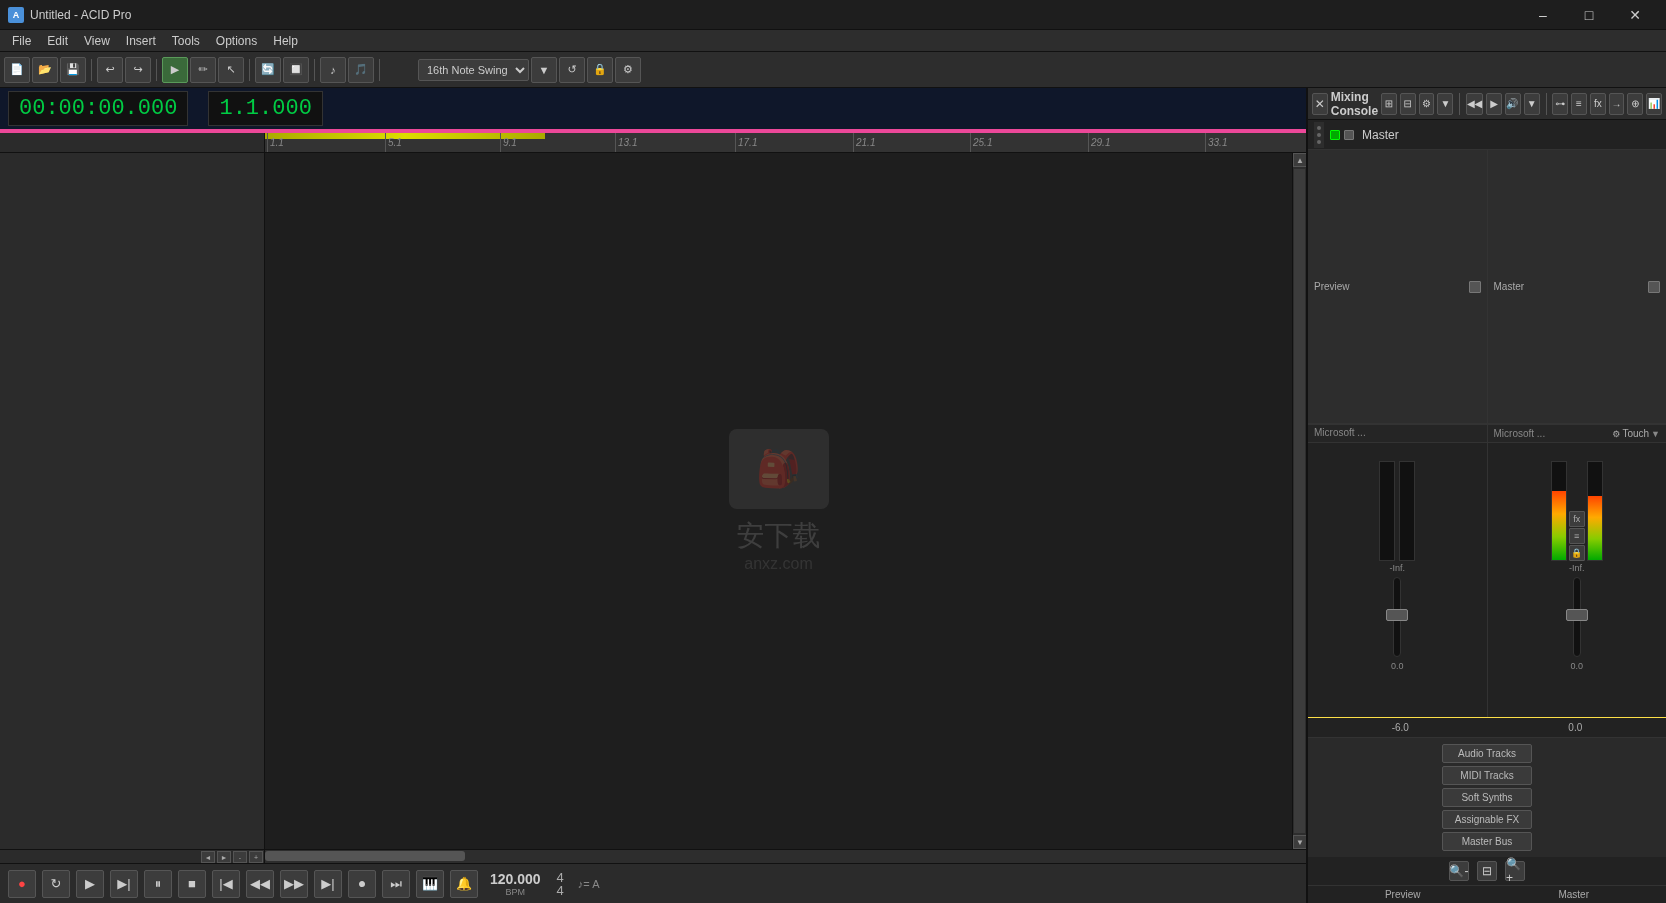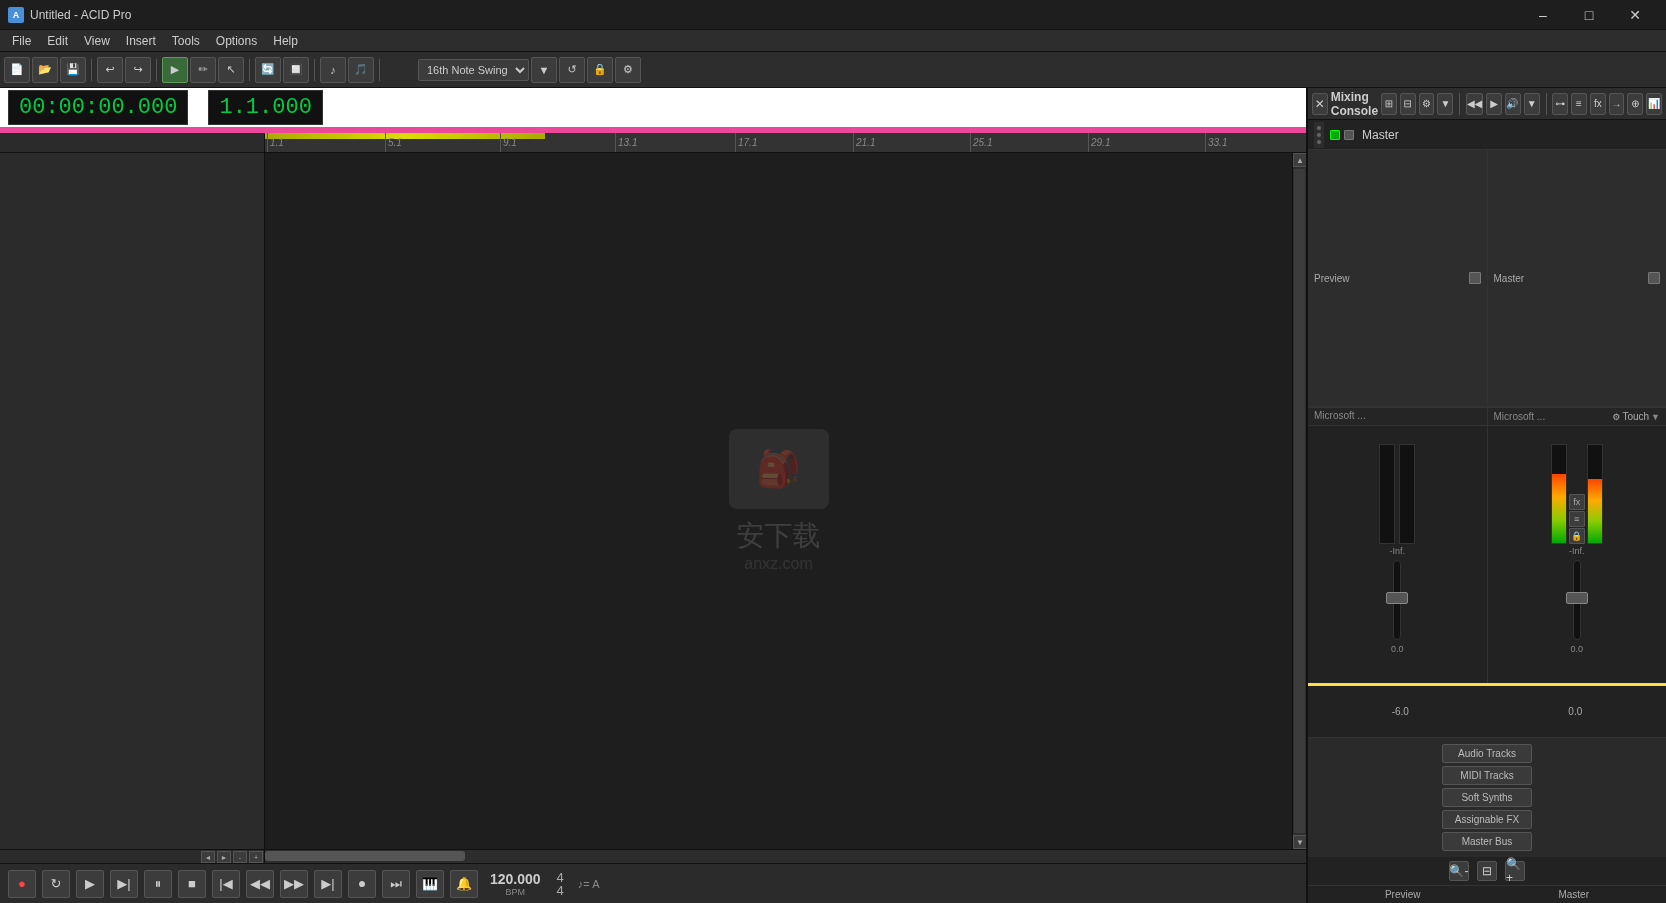--- a/index.html
+++ b/index.html
@@ -23,21 +23,21 @@
     .tb-sep { width: 1px; height: 22px; background: #555; margin: 0 3px; }
     .swing-selector { background: #3c3c3c; border: 1px solid #555; color: #ccc; font-size: 11px; padding: 2px 4px; height: 22px; border-radius: 2px; cursor: pointer; margin-left: 33px; }
 
     
     #main-layout { display: flex; height: calc(903px - 30px - 22px - 36px); }
 
     
     #track-area { flex: 1; display: flex; flex-direction: column; min-width: 0; }
 
     
-    #time-display { height: 45px; background: #ffffff; display: flex; align-items: center; padding: 0 8px; border-bottom: 6px solid #ec4899; }
+    #time-display { height: 45px; background: #0f172a; display: flex; align-items: center; padding: 0 8px; border-bottom: 4px solid #ec4899; }
     #time-code { font-size: 22px; font-family: 'Courier New', monospace; color: #00cc44; background: #111; padding: 4px 10px; border: 1px solid #333; margin-right: 20px; }
     #measure-display { font-size: 22px; font-family: 'Courier New', monospace; color: #00cc44; background: #111; padding: 4px 10px; border: 1px solid #333; }
 
     
     #timeline-ruler { height: 20px; background: #333; border-bottom: 1px solid #111; display: flex; position: relative; }
     #track-label-spacer { width: 265px; background: #2b2b2b; border-right: 1px solid #111; flex-shrink: 0; }
     #ruler-content { flex: 1; background: #333; position: relative; overflow: hidden; }
     .ruler-tick { position: absolute; top: 0; height: 100%; display: flex; align-items: center; font-size: 10px; color: #888; padding-left: 2px; border-left: 1px solid #555; font-style: italic; }
 
     
@@ -86,21 +86,21 @@
 
     
     .v-scrollbar { width: 14px; background: #2d2d2d; border-left: 1px solid #111; display: flex; flex-direction: column; }
     .v-scrollbar-btn { width: 14px; height: 14px; background: #3c3c3c; border: 1px solid #555; display: flex; align-items: center; justify-content: center; font-size: 8px; color: #aaa; cursor: pointer; }
 
     
     #yellow-bar { position: absolute; top: 0; left: 0; width: 280px; height: 6px; background: linear-gradient(to right, #aaaa00, #dddd00, #aaaa00); }
 
     .mc-bottom-controls { display: flex; justify-content: center; gap: 8px; padding: 4px; background: #222; }
     .mc-zoom-btn { width: 20px; height: 20px; background: #3c3c3c; border: 1px solid #555; color: #ccc; cursor: pointer; display: flex; align-items: center; justify-content: center; font-size: 12px; border-radius: 2px; }
-    .mc-labels-row { display: flex; justify-content: space-around; padding: 20px 4px; background: #222; font-size: 10px; color: #aaa; border-top: 3px solid #fde047; }
+    .mc-labels-row { display: flex; justify-content: space-around; padding: 4px 4px; background: #222; font-size: 10px; color: #aaa; border-top: 1px solid #fde047; }
 
     
     ::-webkit-scrollbar { width: 8px; height: 8px; }
     ::-webkit-scrollbar-track { background: #2b2b2b; }
     ::-webkit-scrollbar-thumb { background: #555; border-radius: 2px; }
 
     #mc-side-dots { width: 10px; background: #2d2d2d; display: flex; flex-direction: column; align-items: center; padding: 4px 0; gap: 2px; }
     .dot { width: 4px; height: 4px; background: #666; border-radius: 50%; }
 
     .mc-preview-master { display: flex; flex: 1; }

